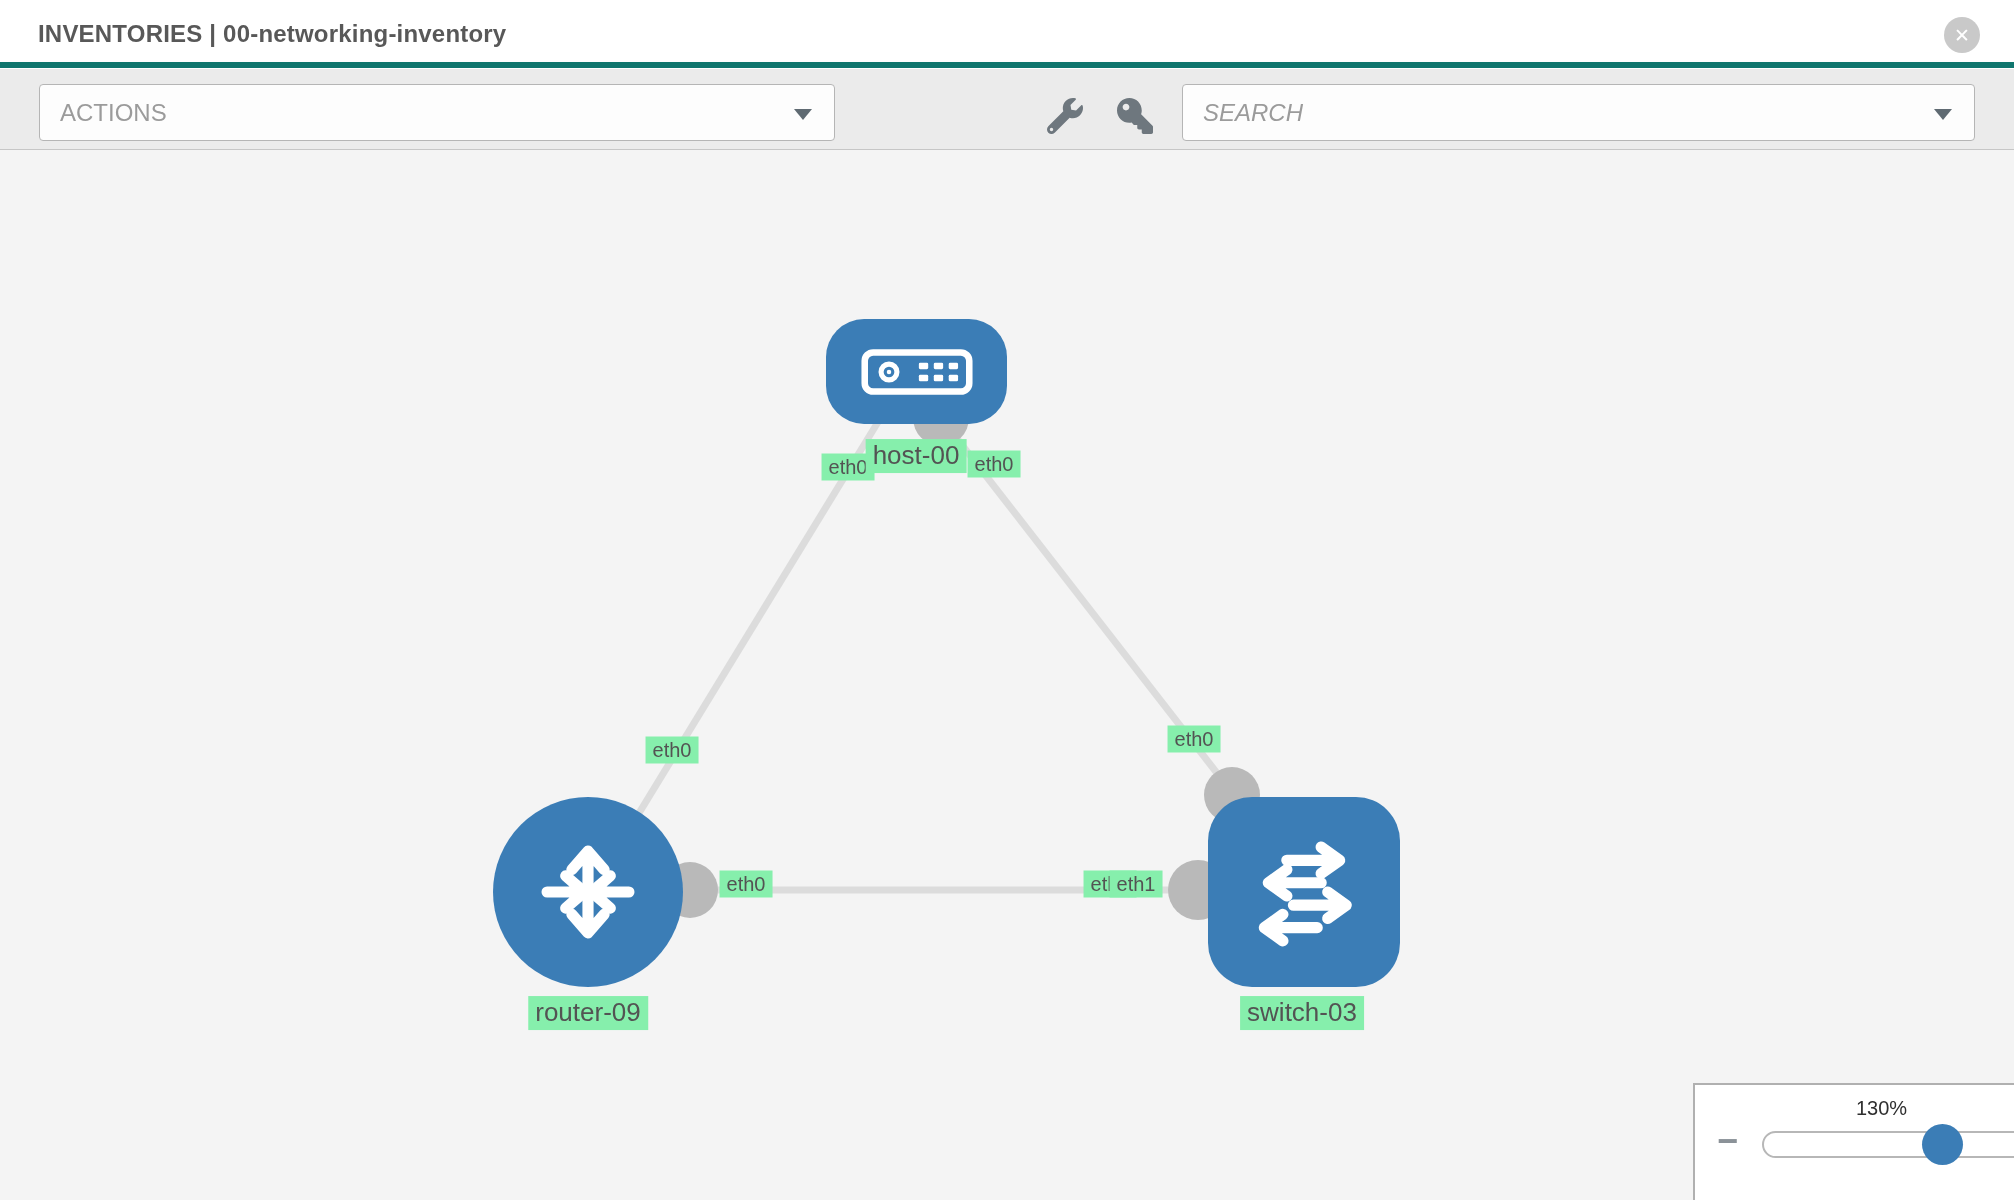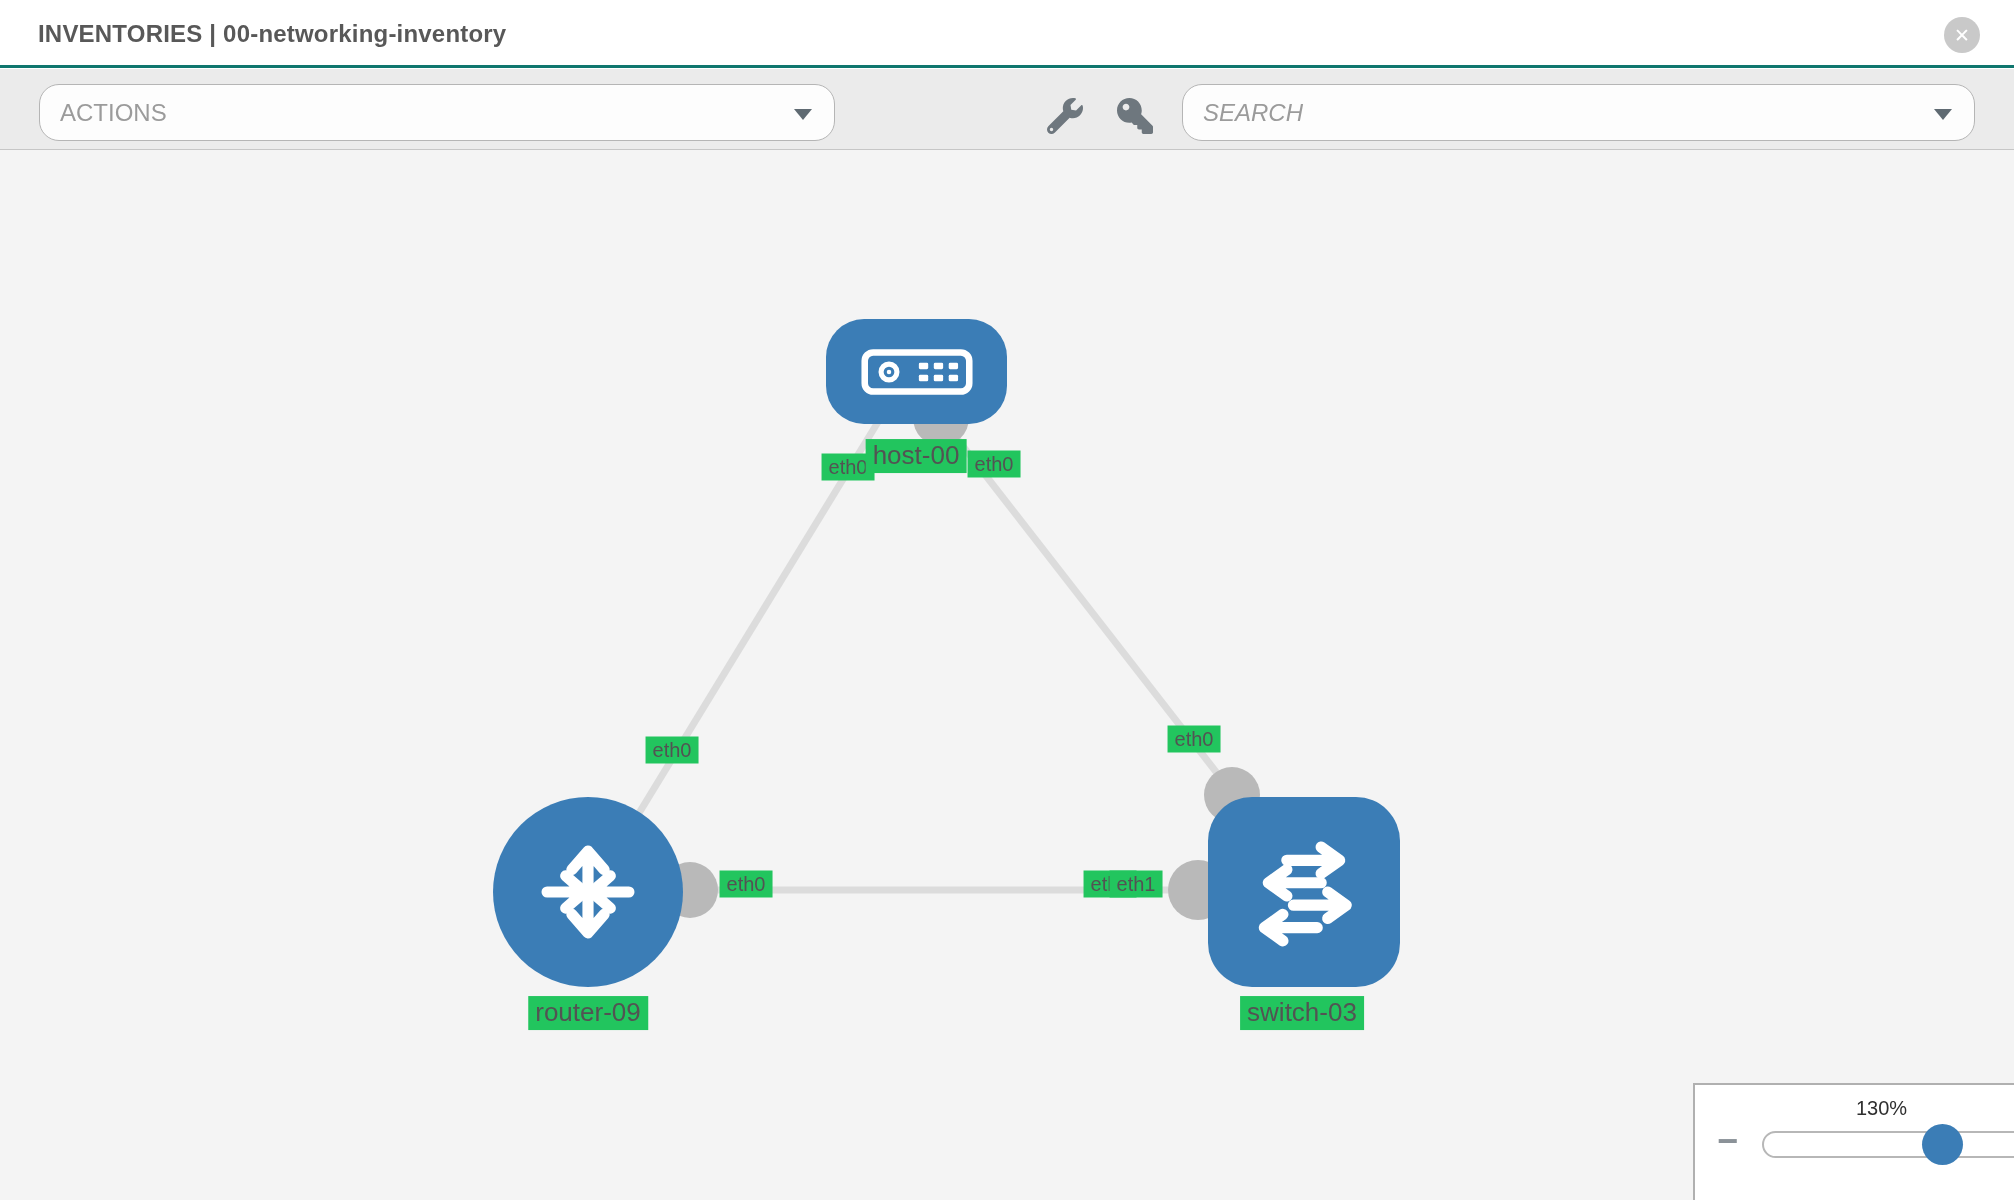--- a/index.html
+++ b/index.html
@@ -1,32 +1,32 @@
 <!DOCTYPE html>
 <html><head>
 <meta charset="utf-8">
 <style>
   * { margin:0; padding:0; box-sizing:border-box; }
   html,body { width:2014px; height:1200px; overflow:hidden;
     font-family:"Liberation Sans","DejaVu Sans",sans-serif; background:#fff; }
 
   
   .header { position:absolute; left:0; top:0; width:2014px; height:68px;
-    background:#ffffff; border-bottom:3px solid #0f766e; }
+    background:#ffffff; border-bottom:6px solid #0f766e; }
   .page-title { position:absolute; left:38px; top:20px; font-size:24px; font-weight:bold;
     color:#585858; letter-spacing:0.2px; }
   .close-btn { position:absolute; left:1944px; top:17px; width:36px; height:36px;
     border-radius:50%; background:#c9c9c9; color:#fff; display:flex; align-items:center;
     justify-content:center; font-size:19px; font-weight:900; cursor:pointer; }
 
   
   .toolbar { position:absolute; left:0; top:69px; width:2014px; height:81px;
     background:#ebebeb; border-bottom:1px solid #c6c6c6; }
   .select { position:absolute; top:15px; height:57px; background:#fdfdfd;
-    border:1.5px solid #b5b5b5; border-radius:20px; display:flex; align-items:center; }
+    border:1.5px solid #b5b5b5; border-radius:4px; display:flex; align-items:center; }
   .select .sel-label { padding-left:20px; font-size:24px; color:#9b9b9b; }
   .select .caret { position:absolute; right:22px; top:24px; width:0; height:0;
     border-left:9px solid transparent; border-right:9px solid transparent;
     border-top:11px solid #5f6a72; }
   .select.actions { left:39px; width:796px; }
   .select.search  { left:1182px; width:793px;font-style:italic; }
   .tool-icon { position:absolute; top:29px; width:36px; height:36px; cursor:pointer; }
   .tool-icon.wrench { left:1047px; }
   .tool-icon.key    { left:1117px; }
   .tool-icon svg { width:100%; height:100%; fill:#6e777e; }
@@ -38,21 +38,21 @@
   .links-svg line { stroke:#dcdcdc; stroke-width:7; }
   .links-svg circle { fill:#b9b9b9; }
 
   .node { position:absolute; background:#3b7db6; display:flex; align-items:center;
     justify-content:center; cursor:pointer; }
   .node svg { fill:none; stroke:#ffffff; stroke-linecap:round; stroke-linejoin:round; }
   .node.host   { left:826px; top:169px; width:181px; height:105px; border-radius:38px; }
   .node.router { left:493px; top:647px; width:190px; height:190px; border-radius:50%; }
   .node.switch { left:1208px; top:647px; width:192px; height:190px; border-radius:44px; }
 
-  .chip { position:absolute; transform:translate(-50%,-50%); background:#22c55e;
+  .chip { position:absolute; transform:translate(-50%,-50%); background:#86efac;
     color:#535353; padding:2px 7px; white-space:nowrap; line-height:1.15; }
   .chip.node-label { font-size:26px; }
   .chip.if-label   { font-size:20px; }
   .chip.host-label   { left:916px;  top:306px; z-index:6; }
   .chip.eth-host-l   { left:848px;  top:317px; z-index:5; }
   .chip.eth-host-r   { left:994px;  top:314px; z-index:5; }
   .chip.eth-rh-mid   { left:672px;  top:600px; }
   .chip.eth-sh-mid   { left:1194px; top:589px; }
   .chip.eth-horiz-r  { left:746px;  top:734px; }
   .chip.eth-horiz-s0 { left:1110px; top:734px; z-index:4; }

